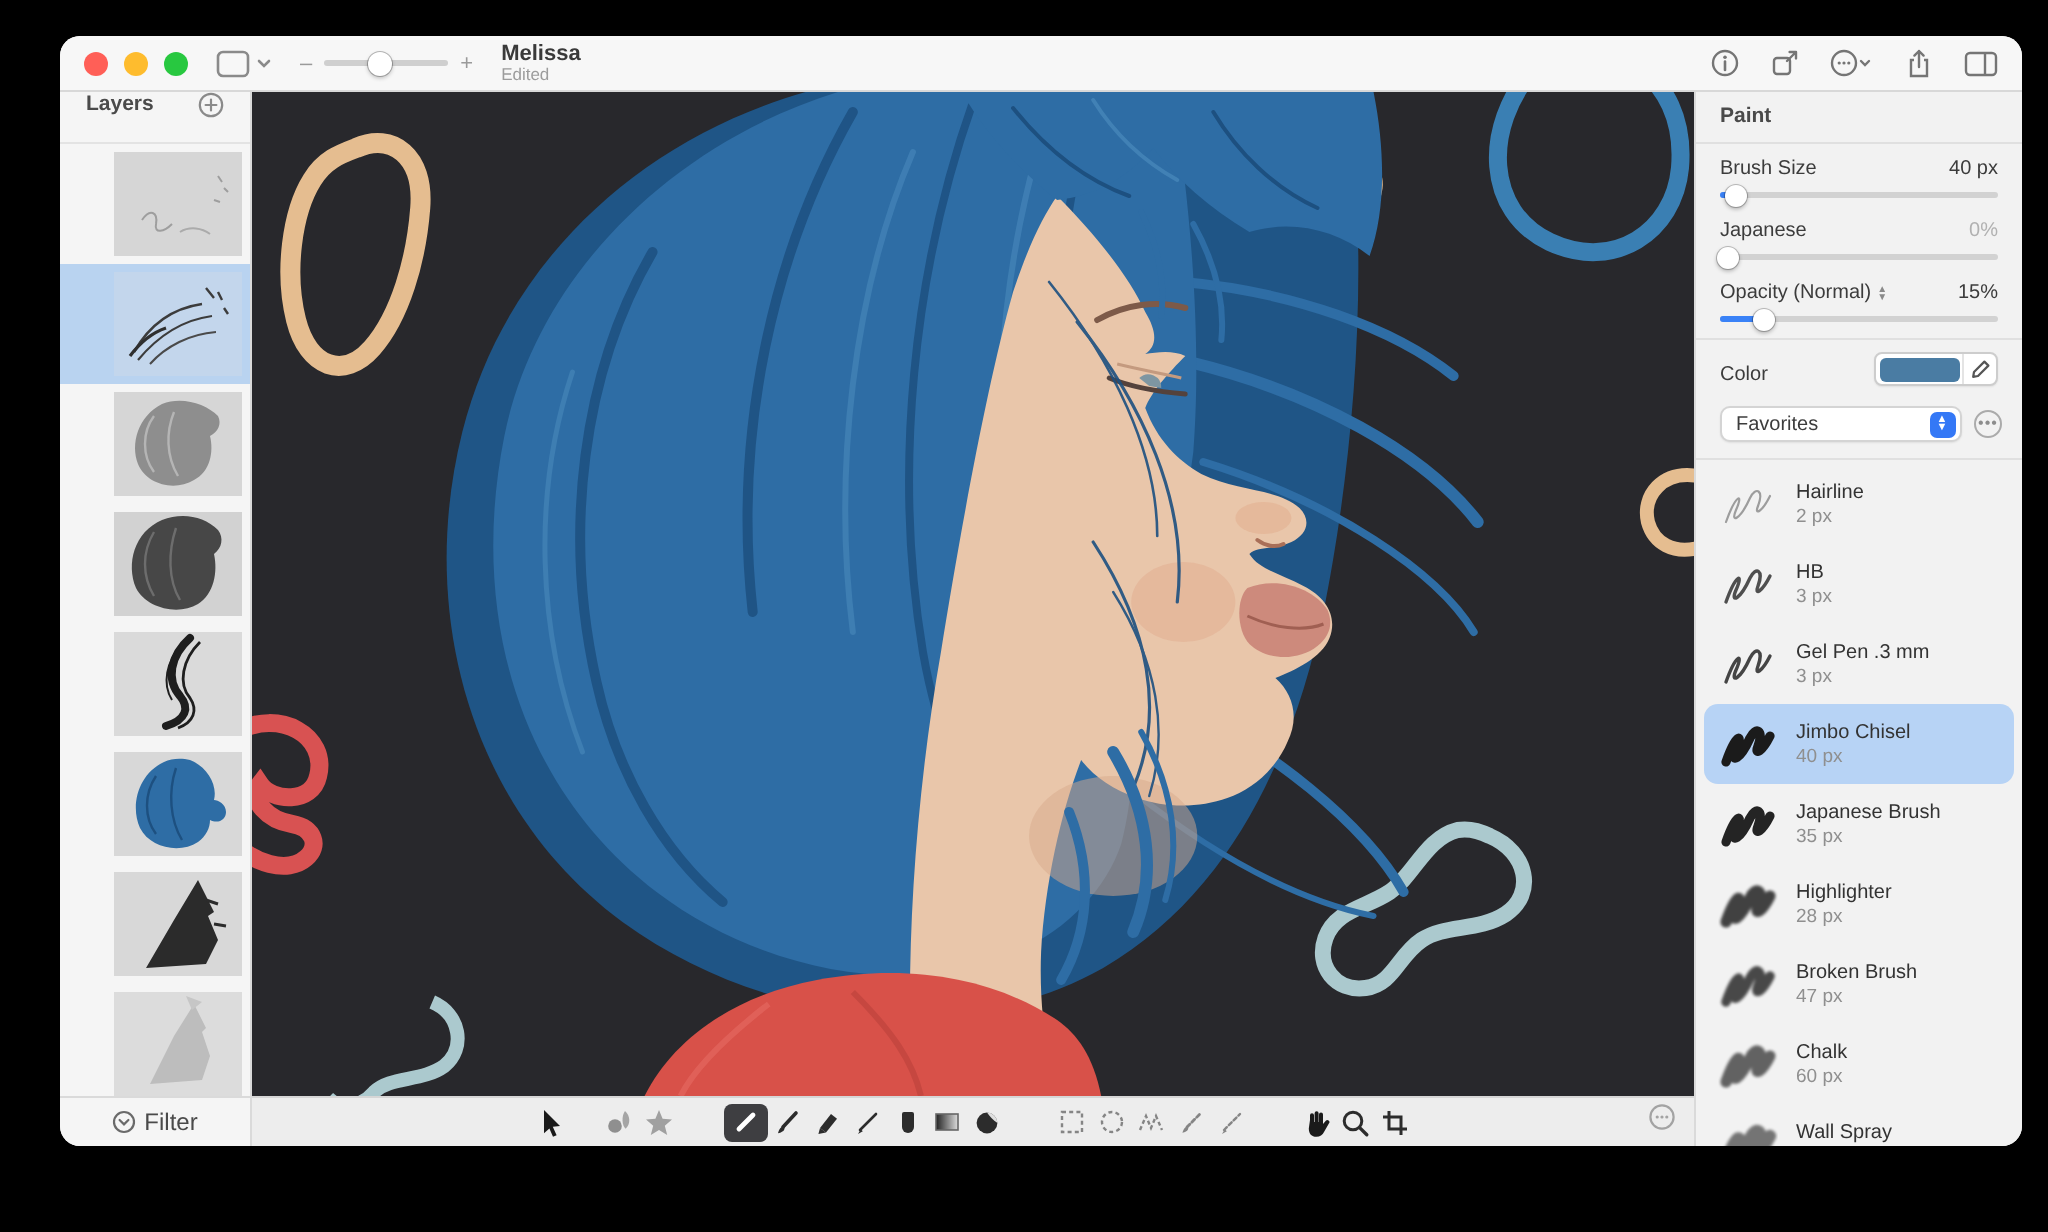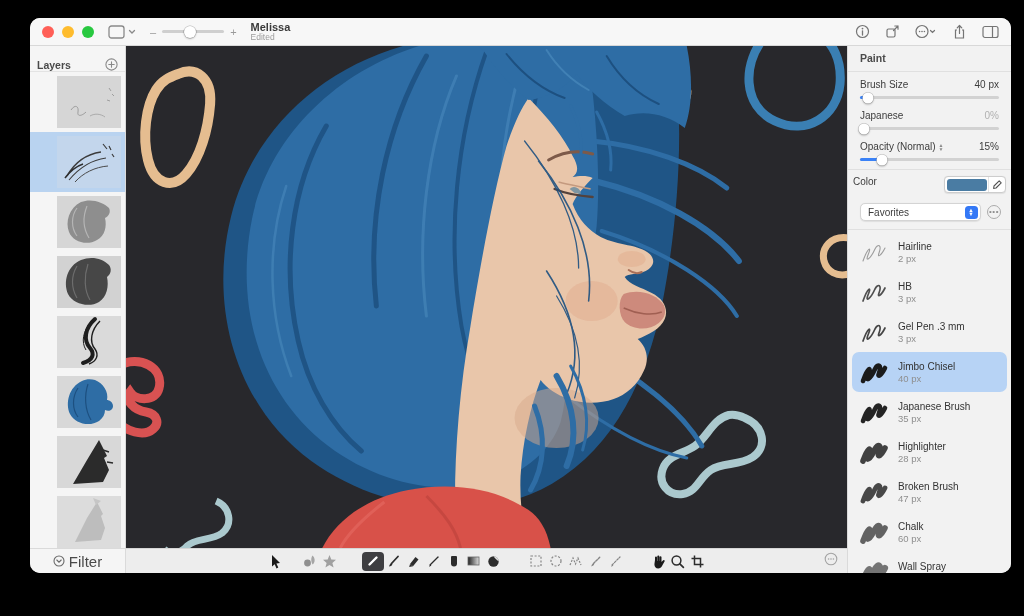--- a/index.html
+++ b/index.html
@@ -28,30 +28,30 @@
   .title-block .s { font-size:8.5px; color:#9c9c9c; }
   .tb-right { margin-left:auto; display:flex; align-items:center; gap:15px; color:#757575; }
   .tb-right svg { display:block; }
 
   
   .main { flex:1; display:flex; min-height:0; }
 
   
   .layers { flex:0 0 96px; background:#f5f5f5; border-right:1px solid #dadada;
     display:flex; flex-direction:column; }
-  .layers-hd { flex:0 0 26px; display:flex; align-items:flex-end; justify-content:space-between;
-    padding:0 7px; border-bottom:1px solid #e3e3e3; font-size:10.5px; font-weight:700; color:#4a4a4a; }
+  .layers-hd { flex:0 0 26px; display:flex; align-items:flex-start; justify-content:space-between;
+    padding:0 13px; border-bottom:1px solid #e3e3e3; font-size:10.5px; font-weight:700; color:#4a4a4a; }
   .layers-list { flex:1; overflow:hidden; }
   .layer-row { height:60px; display:flex; align-items:center; justify-content:flex-end;
     padding-right:4px; }
   .layer-row .thumb { width:64px; height:52px; background:#d6d6d6; overflow:hidden; }
   .layer-row.selected { background:#b9d3f0; }
   .layer-row.selected .thumb { background:#c3d6ec; }
   .layers-ft { flex:0 0 25px; border-top:1px solid #dadada; display:flex; align-items:center;
-    justify-content:center; gap:4px; font-size:15px; color:#4a4a4a; }
+    justify-content:center; gap:4px; font-size:12px; color:#4a4a4a; }
 
   
   .canvas-col { flex:1; display:flex; flex-direction:column; min-width:0; }
   .canvas { flex:1; position:relative; background:var(--canvas-bg,#28282c); }
   .canvas svg.painting { position:absolute; inset:0; width:100%; height:100%; }
   .canvas-toolbar { flex:0 0 25px; background:#ededed; border-top:1px solid #d6d6d6;
     display:flex; align-items:center; justify-content:center; position:relative; }
   .tool { display:flex; align-items:center; justify-content:center; width:20px; height:19px; }
   .tool svg { display:block; }
   .tool.sel { background:#3e3e41; border-radius:4px; width:22px; }
@@ -68,21 +68,21 @@
   .s-row { display:flex; align-items:center; }
   .s-label { color:#3c3c3c; }
   .s-stepper { display:none; flex-direction:column; margin-left:3px; color:#8a8a8a; font-size:5px; line-height:4px; }
   .s-value { margin-left:auto; color:#3c3c3c; }
   .s-value.muted { color:#b1b1b1; }
   .slider-track { position:relative; height:3px; background:#d2d2d2; border-radius:2px; margin:6px 0 7px; }
   .slider-fill { position:absolute; left:0; top:0; height:100%; background:var(--accent,#3a82f7); border-radius:2px; }
   .slider-thumb { position:absolute; top:50%; width:11px; height:11px; background:#fff; border-radius:50%;
     box-shadow:0 0 0 .5px rgba(0,0,0,.22), 0 1px 2px rgba(0,0,0,.3); transform:translate(-50%,-50%); }
   .divider { height:1px; background:#e0e0e0; }
-  .color-row { display:flex; align-items:flex-start; padding:6px 5px 6px; }
+  .color-row { display:flex; align-items:flex-end; padding:6px 12px 6px; }
   .color-well { margin-left:auto; display:flex; align-items:stretch; background:#fff;
     border:1px solid #cdcdcd; border-radius:4px; height:17px; overflow:hidden;
     box-shadow:0 .5px 1px rgba(0,0,0,.08); }
   .color-swatch { width:40px; border-radius:3px; margin:1.5px; }
   .color-dropper { width:17px; display:flex; align-items:center; justify-content:center; border-left:1px solid #e4e4e4; }
   .fav-row { display:flex; align-items:center; gap:6px; padding:4px 10px 8px 12px; }
   .fav-select { flex:1; background:#fff; border:1px solid #d4d4d4; border-radius:5px; height:18px;
     display:flex; align-items:center; justify-content:space-between; padding:0 2.5px 0 7px;
     box-shadow:0 .5px 1px rgba(0,0,0,.08); }
   .fav-stepper { width:13px; height:13px; background:#3478f6; border-radius:3.5px; color:#fff;

